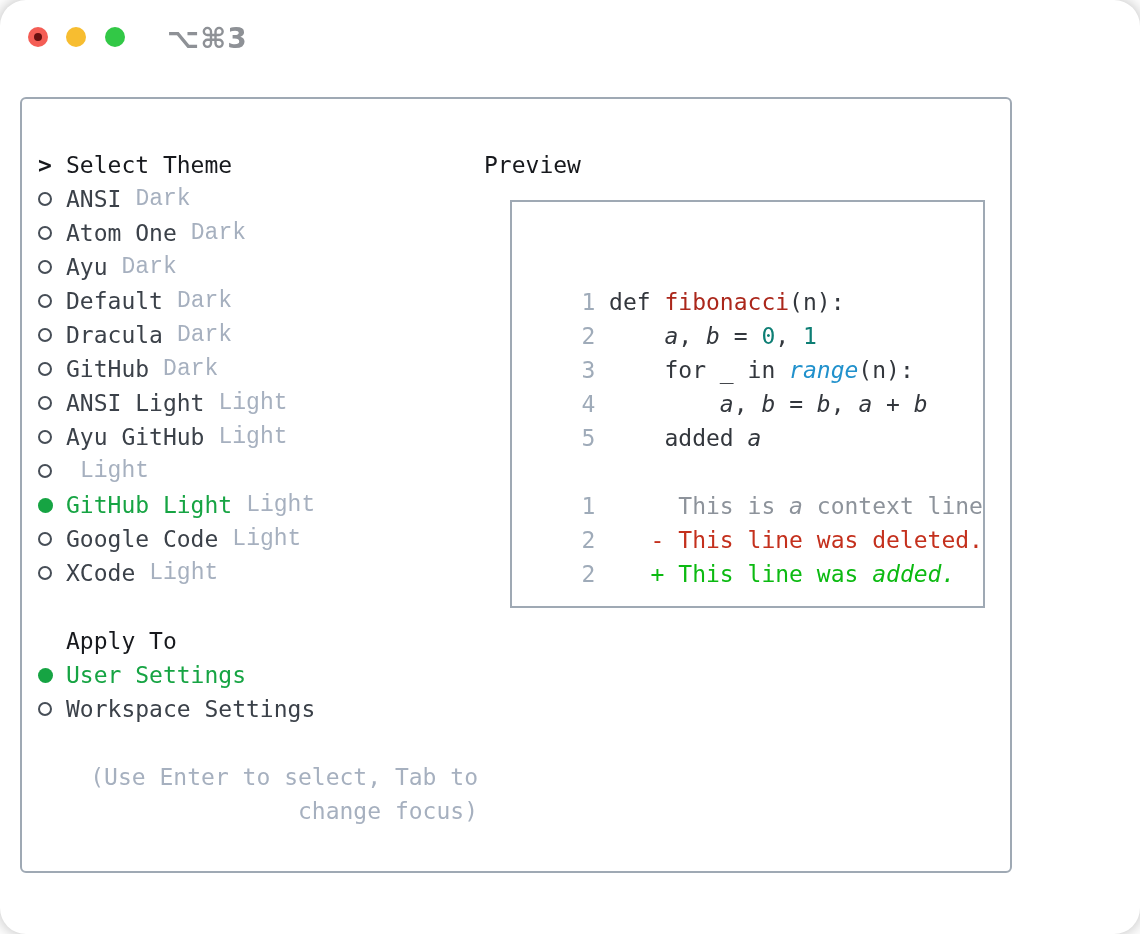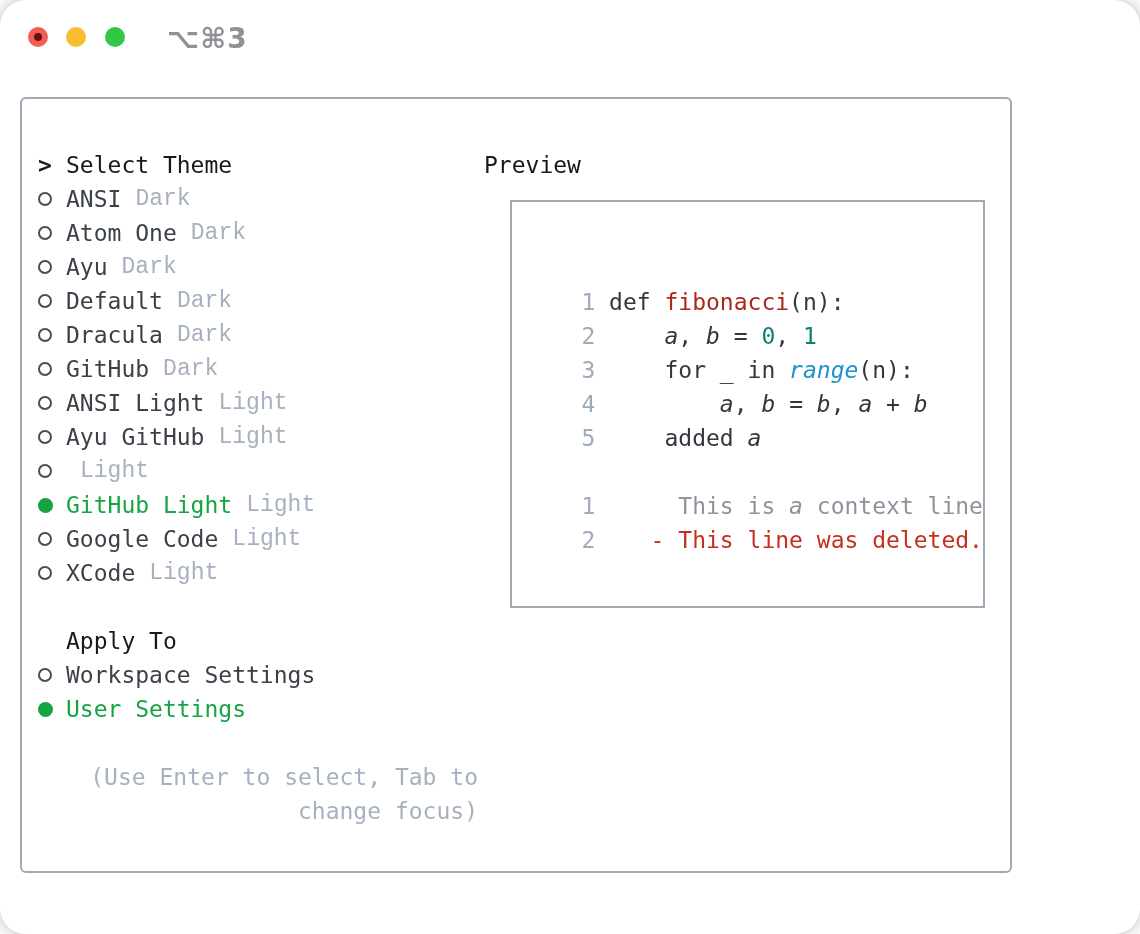--- a/index.html
+++ b/index.html
@@ -166,27 +166,27 @@
 
       <div class="spacer"></div>
 
       <div class="row">
         <span class="marker"></span>
         <span class="label heading-plain">Apply To</span>
       </div>
 
       <div id="apply-items">
           <div class="row">
-    <span class="marker"><span class="bullet"></span></span>
-    <span class="label">Workspace Settings</span>
-  </div>
-          <div class="row">
     <span class="marker"><span class="bullet filled"></span></span>
     <span class="label selected">User Settings</span>
   </div>
+          <div class="row">
+    <span class="marker"><span class="bullet"></span></span>
+    <span class="label">Workspace Settings</span>
+  </div>
         </div>
 
       <div class="spacer"></div>
 
       <div class="help">(Use Enter to select, Tab to change focus)</div>
     </div>
 
     <div class="preview-title">Preview</div>
 
     <div class="preview-box">
@@ -208,17 +208,20 @@
   </div>
           <div class="code-line">
     <span class="gutter"></span><span class="code-content"></span>
   </div>
           <div class="code-line">
     <span class="gutter">1</span><span class="code-content"><span class="tok-ctx">     This is </span><span class="tok-ctx-i">a</span><span class="tok-ctx"> context line.</span></span>
   </div>
           <div class="code-line">
     <span class="gutter">2</span><span class="code-content"><span class="tok-del">   - This line was deleted.</span></span>
   </div>
+          <div class="code-line">
+    <span class="gutter">2</span><span class="code-content"><span class="tok-add">   + This line was </span><span class="tok-add-i">added.</span></span>
+  </div>
         </div>
     </div>
 
   </div>
 </div>
 
 </body></html>

